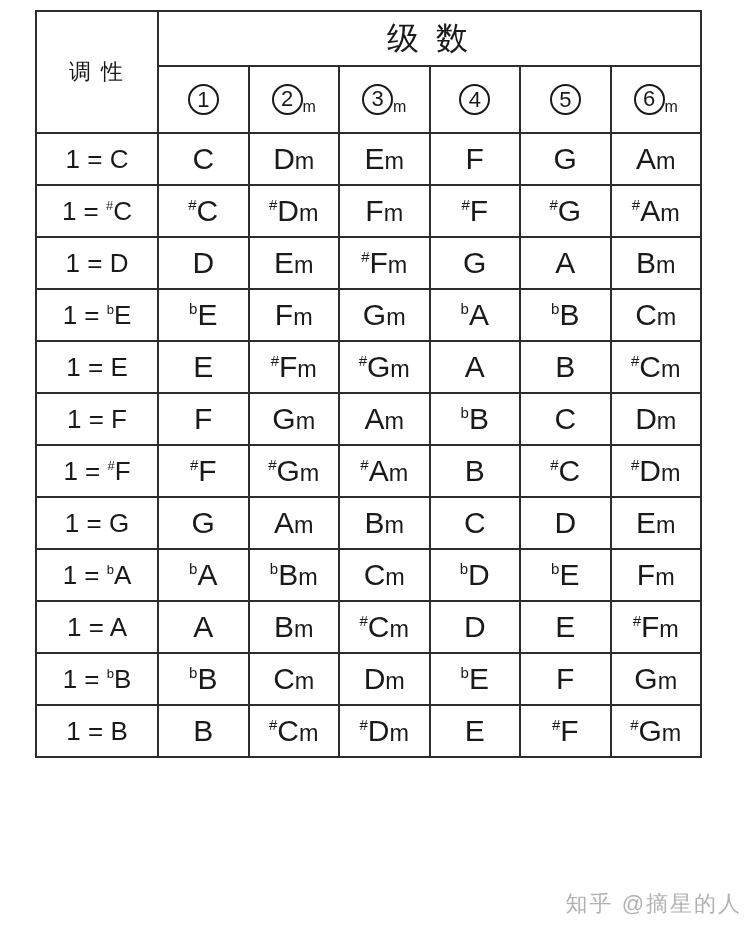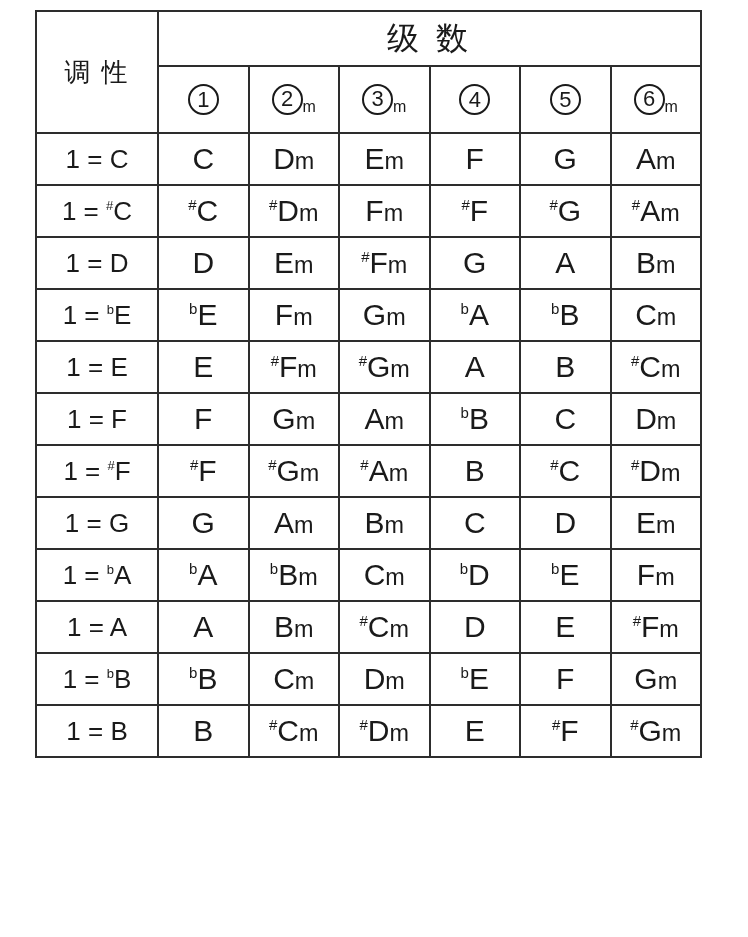--- a/index.html
+++ b/index.html
@@ -22,21 +22,21 @@
   }
   table.chart th,table.chart td{
     border:2px solid var(--border);
     text-align:center;vertical-align:middle;
     padding:0;background:var(--bg);
     font-weight:normal;
   }
   tr.group-row{height:55px;}
   tr.degree-row{height:67px;}
   tr.data-row{height:52px;}
-  .corner-th{font-size:26px;letter-spacing:2px;}
+  .corner-th{font-size:22px;letter-spacing:2px;}
   .group-th{font-size:32px;letter-spacing:4px;}
   .key-cell{font-size:26px;}
   .chord-cell{font-size:30px;}
   .acc{
     font-size:.5em;
     position:relative;top:-.72em;
     letter-spacing:0;
     display:inline-block;
   }
   .min{font-size:.78em;}
@@ -193,13 +193,14 @@
           <td class="chord-cell"><span class="root">B</span></td>
           <td class="chord-cell"><span class="acc">#</span><span class="root">C</span><span class="min">m</span></td>
           <td class="chord-cell"><span class="acc">#</span><span class="root">D</span><span class="min">m</span></td>
           <td class="chord-cell"><span class="root">E</span></td>
           <td class="chord-cell"><span class="acc">#</span><span class="root">F</span></td>
           <td class="chord-cell"><span class="acc">#</span><span class="root">G</span><span class="min">m</span></td>
         </tr>
       </tbody>
   </table>
 
+  <div class="watermark">知乎 @摘星的人</div>
 </div>
 
 </body></html>

